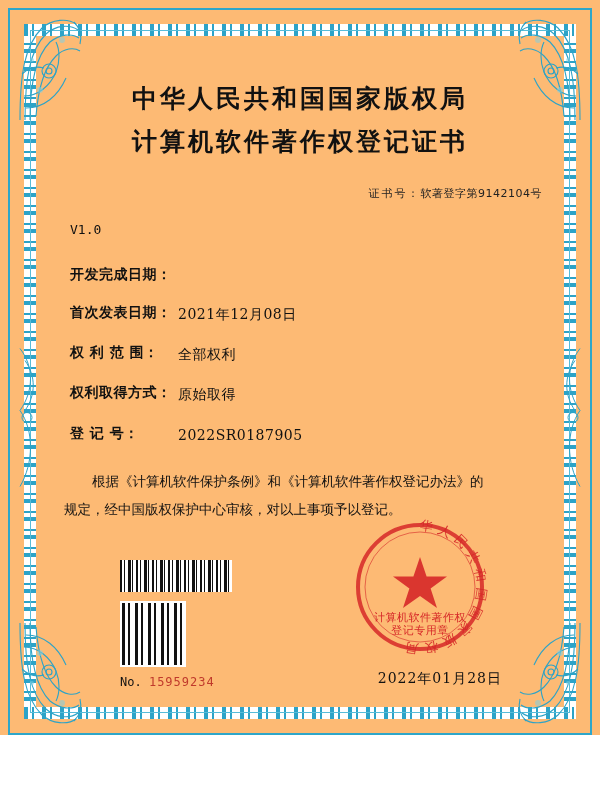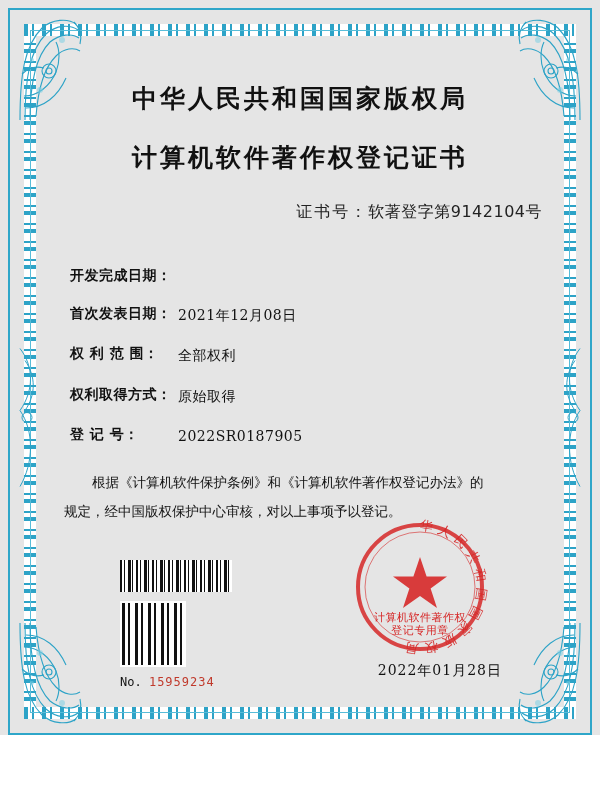--- a/index.html
+++ b/index.html
@@ -10,21 +10,21 @@
   body {
     width: 600px;
     height: 790px;
     font-family: "Liberation Serif", "DejaVu Serif", serif;
     overflow: hidden;
   }
   #certificate {
     position: relative;
     width: 600px;
     height: 790px;
-    background: #e5e5e5;
+    background: #fdba74;
     box-sizing: border-box;
   }
 
   
   .border-outer {
     position: absolute;
     left: 8px;
     top: 8px;
     right: 8px;
     bottom: 55px;
@@ -88,29 +88,29 @@
     color: #111;
     margin-top: 38px;
     font-weight: 700;
     font-family: "DejaVu Serif", "Liberation Serif", serif;
   }
   .title-main {
     text-align: center;
     font-size: 25px;
     letter-spacing: 3px;
     color: #111;
-    margin-top: 26px;
+    margin-top: 10px;
     font-weight: 700;
     font-family: Liberation Serif, serif;
   }
   .cert-no-row {
     margin-top: 28px;
     text-align: right;
     padding-right: 18px;
-    font-size: 16px;
+    font-size: 11px;
     color: #222;
     font-family: "DejaVu Sans", "Liberation Sans", sans-serif;
   }
   .cert-no-row .label { letter-spacing: 2px; }
   .cert-no-row .value { letter-spacing: 0.5px; }
 
   .fields {
     margin-top: 18px;
     padding-left: 30px;
     padding-right: 10px;
@@ -189,21 +189,21 @@
     bottom: 16px;
     font-size: 12px;
     color: #111;
     font-family: "DejaVu Sans Mono", "Liberation Mono", monospace;
   }
   .serial .sn-num { color: #c0392b; letter-spacing: 1px; }
 
   .issue-date {
     position: absolute;
     right: 58px;
-    bottom: 25px;
+    bottom: 17px;
     font-size: 14px;
     color: #111;
     letter-spacing: 1px;
     font-family: "DejaVu Serif", "Liberation Serif", serif;
   }
 
   
   .seal {
     position: absolute;
     right: 66px;
@@ -323,20 +323,21 @@
     <div class="title-main">计算机软件著作权登记证书</div>
 
     <div class="cert-no-row">
       <span class="label">证书号：</span><span class="value">软著登字第9142104号</span>
     </div>
 
     <div class="fields">
 
       <div class="field-row gap-big">
         <div class="field-value">
+          <span class="sub">V1.0</span>
         </div>
       </div>
 
 
       <div class="field-row gap-mid">
         <div class="field-label">开发完成日期：</div>
       </div>
 
       <div class="field-row gap-mid">
         <div class="field-label">首次发表日期：</div>

